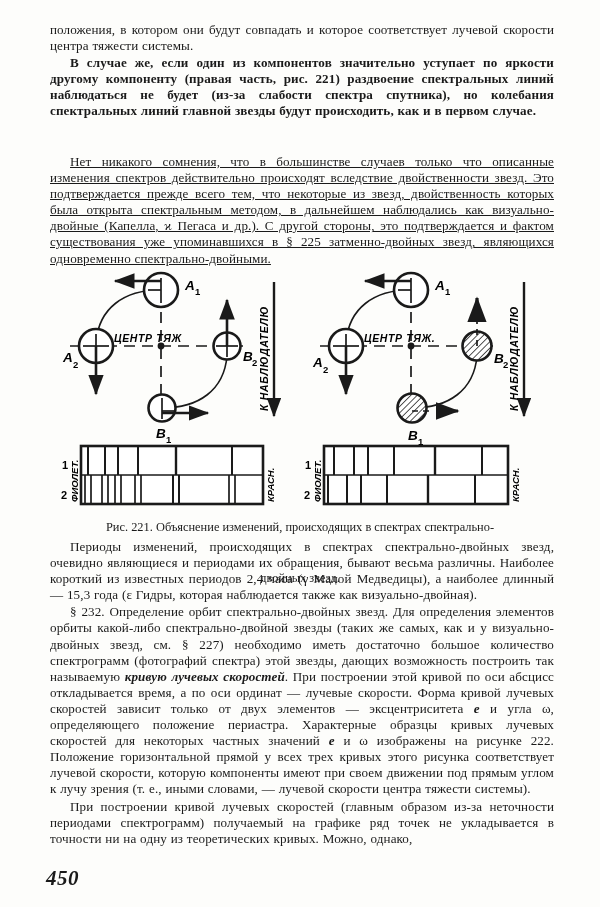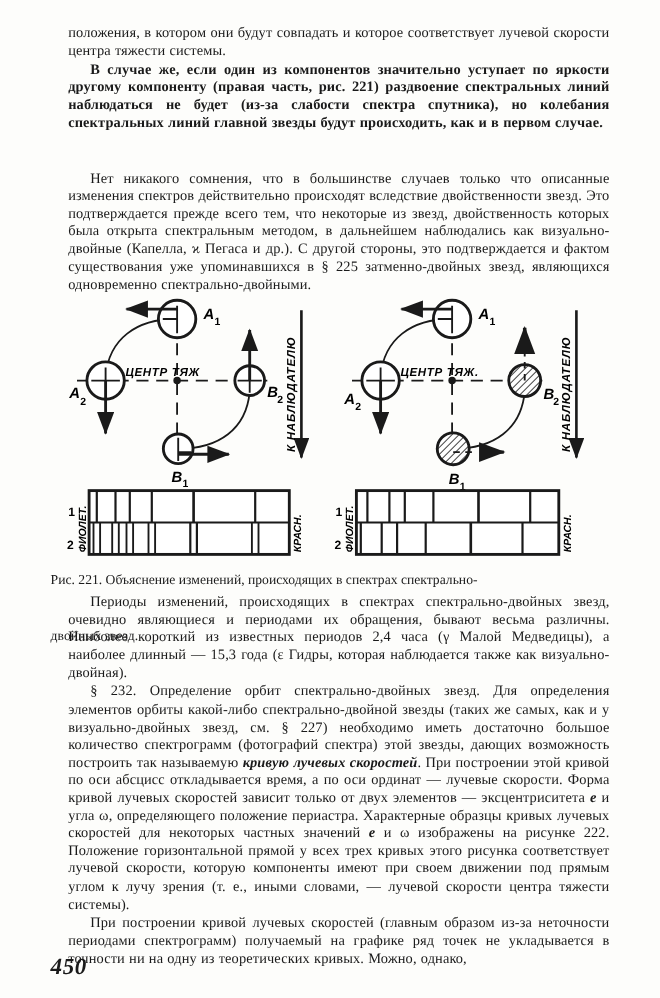--- a/index.html
+++ b/index.html
@@ -22,21 +22,21 @@
     width: 600px;
     height: 907px;
     background: #fdfdfb;
   }
   .textcol {
     position: absolute;
     left: 46px;
     width: 508px;
   }
   p.body-par {
-    margin: 0 0 0 16px;
+    margin: 0 0 0 4px;
     font-size: 13.1px;
     line-height: 16.1px;
     text-align: justify;
     text-indent: 20px;
     letter-spacing: 0.1px;
     word-spacing: 0.4px;
     -webkit-font-smoothing: none;
   }
   p.no-indent { text-indent: 0; }
   .it { font-style: italic; font-weight: bold; }
@@ -59,21 +59,21 @@
   #panel-left  { left: 6px; }
   #panel-right { left: 256px; }
 
   .caption {
     position: absolute;
     left: 46px;
     top: 520px;
     width: 508px;
     font-size: 12.4px;
     line-height: 15.4px;
-    text-align: left;
+    text-align: center;
   }
   .caption .l1 { display:block; }
   .caption .l2 { display:block;margin-top:36px; }
 
   .pagenum {
     position: absolute;
     left: 46px;
     top: 866px;
     font-size: 21px;
     font-style: italic;
@@ -86,21 +86,21 @@
 </head>
 <body>
 
 <div class="page">
 
   <div class="textcol" style="top:22px;">
     <p class="body-par no-indent">положения, в котором они будут совпадать и которое соответствует лучевой скорости центра тяжести системы.</p>
     <p class="body-par" style="margin-top:1px;font-weight:bold;">В случае же, если один из компонентов значительно уступает по яркости другому компоненту (правая часть, рис. 221) раздвоение спектральных линий наблюдаться не будет (из-за слабости спектра спутника), но колебания спектральных линий главной звезды будут происходить, как и в первом случае.</p>
   </div>
 
-  <div class="textcol" style="top:154px;">
+  <div class="textcol" style="top:154px;text-decoration:underline;">
     <p class="body-par">Нет никакого сомнения, что в большинстве случаев только что описанные изменения спектров действительно происходят вследствие двойственности звезд. Это подтверждается прежде всего тем, что некоторые из звезд, двойственность которых была открыта спектральным методом, в дальнейшем наблюдались как визуально-двойные (Капелла, ϰ Пегаса и др.). С другой стороны, это подтверждается и фактом существования уже упоминавшихся в § 225 затменно-двойных звезд, являющихся одновременно спектрально-двойными.</p>
   </div>
 
   <div id="figure">
 
     <div class="panel" id="panel-left">
       <svg width="250" height="250" viewBox="0 0 250 250">
         <defs>
           <marker id="ah" markerWidth="9" markerHeight="9" refX="7.5" refY="3" orient="auto">
             <path d="M0,0 L8,3 L0,6 z" fill="#1a1a1a"></path>

